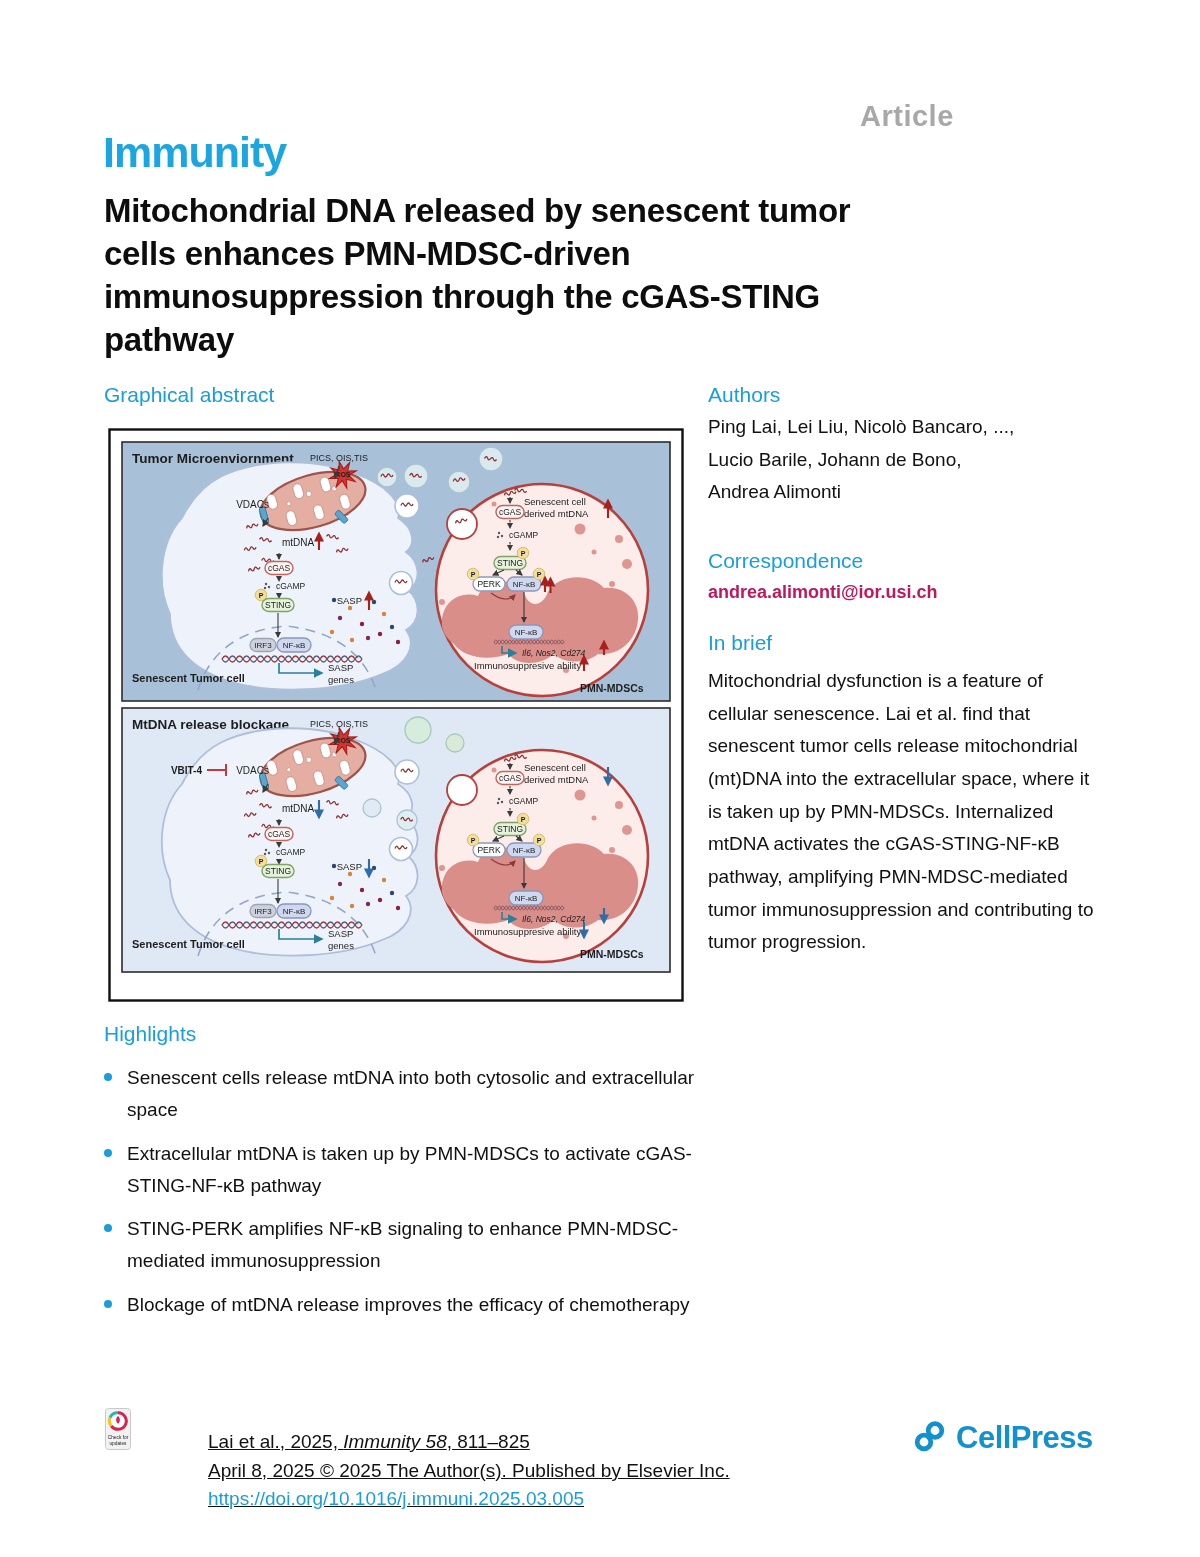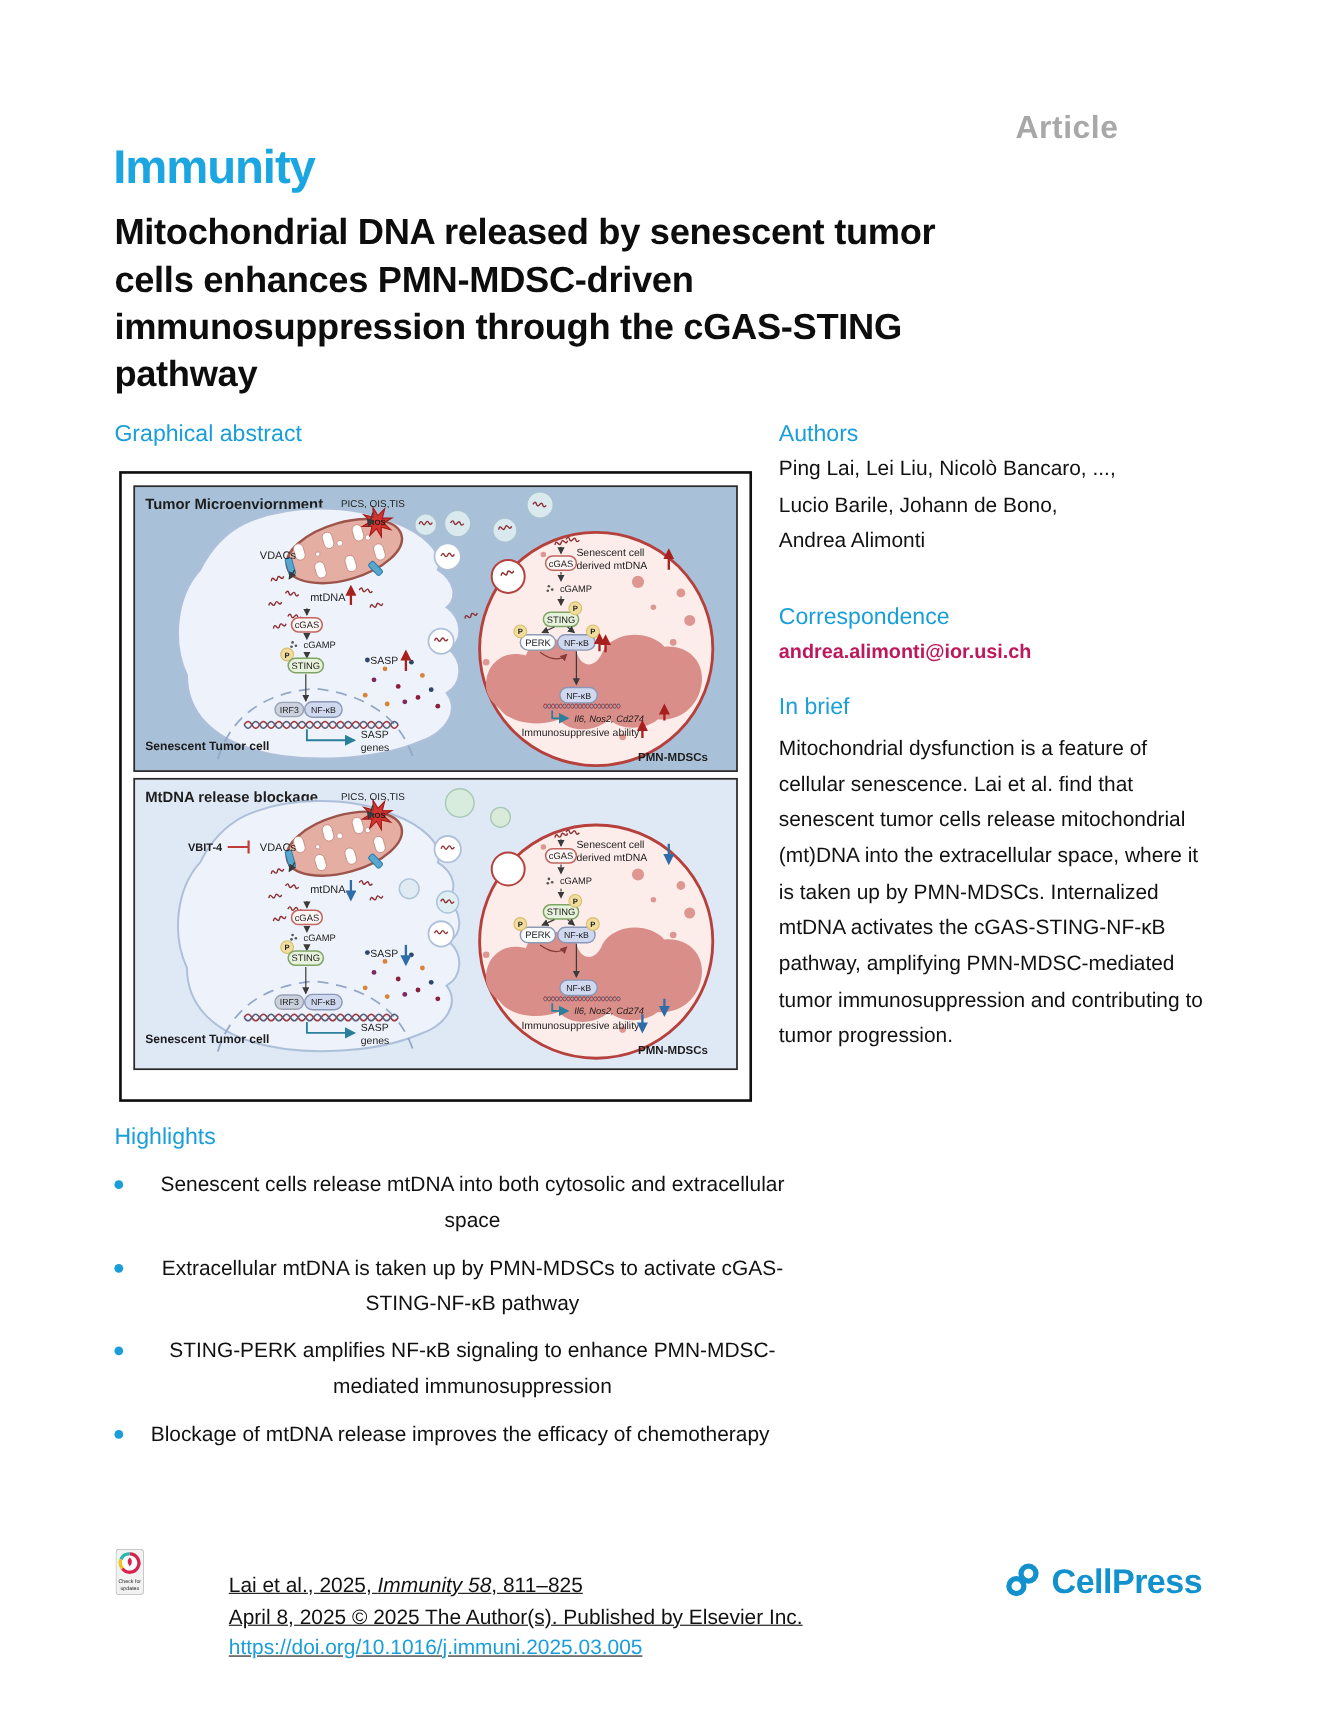--- a/index.html
+++ b/index.html
@@ -1,35 +1,35 @@
 <!DOCTYPE html>
 <html><head>
 <meta charset="utf-8">
 <style>
   html,body{margin:0;padding:0;background:#fff;}
   .page{position:relative;width:1200px;height:1557px;background:#fff;overflow:hidden;
         font-family:"Liberation Sans",sans-serif;color:#111;}
-  .article-tag{position:absolute;left:860px;top:100px;width:220px;text-align:center;
+  .article-tag{position:absolute;left:860px;top:100px;width:220px;text-align:left;
         font-size:29px;font-weight:bold;color:#a8a8a8;letter-spacing:.5px;}
   .journal{position:absolute;left:103px;top:128px;font-size:43px;font-weight:bold;
         color:#1ba6e2;letter-spacing:-1px;}
   .title{position:absolute;left:104px;top:190px;width:950px;font-size:33px;font-weight:bold;
         line-height:1.30;color:#0d0d0d;letter-spacing:-.3px;}
   .sec-head{font-size:21px;color:#1a9ed9;font-weight:500;}
   .ga-head{position:absolute;left:104px;top:383px;}
   .figure-wrap{position:absolute;left:108px;top:428px;width:576px;height:520px;}
   .right-col{position:absolute;left:708px;top:383px;width:395px;}
   .authors-lines{margin-top:4px;font-size:19px;line-height:1.72;color:#111;}
   .corr-head{margin-top:40px;}
   .email{margin-top:9px;font-size:18px;font-weight:600;color:#be185d;text-decoration:none;display:inline-block;}
   .brief-head{margin-top:28px;}
   .brief-text{margin-top:10px;font-size:19px;line-height:1.72;color:#111;}
   .highlights{position:absolute;left:104px;top:1022px;width:618px;}
   .hl-list{margin-top:16px;}
-  .hl-item{display:flex;gap:25px;font-size:19px;line-height:1.7;margin-bottom:11px;color:#111;text-align:center;}
+  .hl-item{display:flex;gap:15px;font-size:19px;line-height:1.7;margin-bottom:11px;color:#111;}
   .hl-dot{width:8px;height:8px;border-radius:50%;background:#1a9ed9;margin-top:11px;flex:none;}
   .footer-badge{position:absolute;left:105px;top:1408px;}
   .citation{position:absolute;left:208px;top:1428px;width:560px;font-size:19px;
         line-height:1.5;font-weight:500;color:#111;text-decoration:underline;}
   .citation .ital{font-style:italic;}
   .doi{color:#1a9ed9;text-decoration:none;}
   .brand{position:absolute;left:912px;top:1420px;display:flex;gap:8px;}
   .brand-text{font-size:31px;font-weight:bold;color:#1291cd;letter-spacing:-.5px;}
   svg text{font-family:"Liberation Sans",sans-serif;fill:#1d1d1d;}
 </style>

